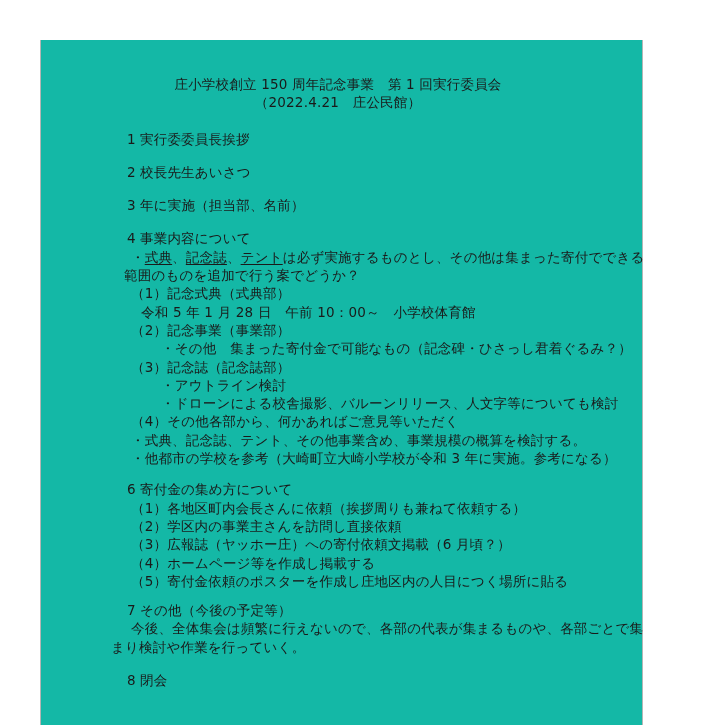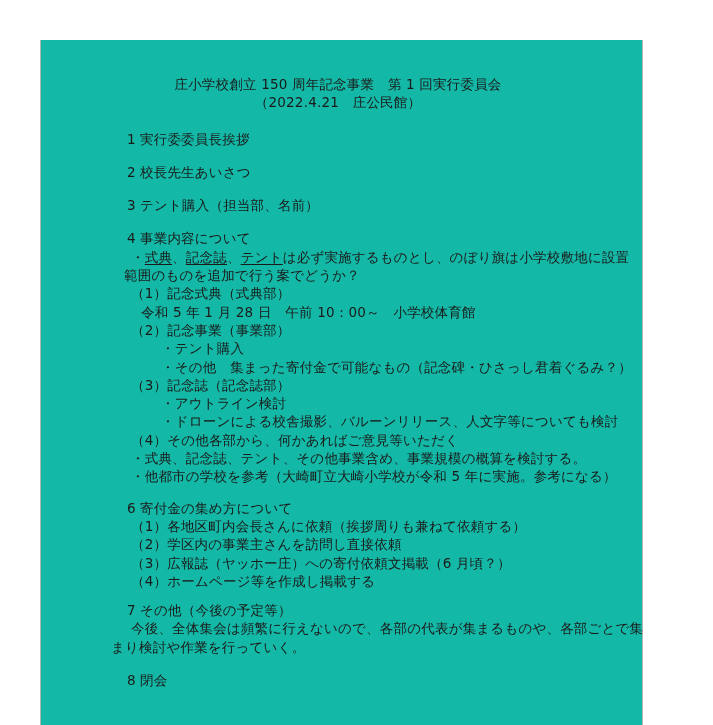--- a/index.html
+++ b/index.html
@@ -64,46 +64,46 @@
     <div class="line date-line">（2022.4.21　庄公民館）</div>
 
     <div class="gap-md"></div>
 
     <div class="line i-main"><span class="no">1</span><span>実行委委員長挨拶</span></div>
     <div class="gap"></div>
 
     <div class="line i-main"><span class="no">2</span><span>校長先生あいさつ</span></div>
     <div class="gap"></div>
 
-    <div class="line i-main"><span class="no">3</span><span>テント購入（担当部、名前）</span></div>
+    <div class="line i-main"><span class="no">3</span><span>年に実施（担当部、名前）</span></div>
     <div class="gap"></div>
 
     <div class="line i-main"><span class="no">4</span><span>事業内容について</span></div>
-    <div class="line i-b"><span>・</span><span class="u">式典</span><span>、</span><span class="u">記念誌</span><span>、</span><span class="u">テント</span><span>は必ず実施するものとし、のぼり旗は小学校敷地に設置</span></div>
+    <div class="line i-b"><span>・</span><span class="u">式典</span><span>、</span><span class="u">記念誌</span><span>、</span><span class="u">テント</span><span>は必ず実施するものとし、その他は集まった寄付でできる</span></div>
     <div class="line i-wrap">範囲のものを追加で行う案でどうか？</div>
     <div class="line i-b">（1）記念式典（式典部）</div>
     <div class="line i-date">令和 5 年 1 月 28 日　午前 10：00～　小学校体育館</div>
     <div class="line i-b">（2）記念事業（事業部）</div>
-    <div class="line i-sub">・テント購入</div>
     <div class="line i-sub">・その他　集まった寄付金で可能なもの（記念碑・ひさっし君着ぐるみ？）</div>
     <div class="line i-b">（3）記念誌（記念誌部）</div>
     <div class="line i-sub">・アウトライン検討</div>
     <div class="line i-sub">・ドローンによる校舎撮影、バルーンリリース、人文字等についても検討</div>
     <div class="line i-b">（4）その他各部から、何かあればご意見等いただく</div>
 
     <div class="line i-b">・式典、記念誌、テント、その他事業含め、事業規模の概算を検討する。</div>
-    <div class="line i-b">・他都市の学校を参考（大崎町立大崎小学校が令和 5 年に実施。参考になる）</div>
+    <div class="line i-b">・他都市の学校を参考（大崎町立大崎小学校が令和 3 年に実施。参考になる）</div>
 
     <div class="gap-sm"></div>
 
     <div class="line i-main"><span class="no">6</span><span>寄付金の集め方について</span></div>
     <div class="line i-b">（1）各地区町内会長さんに依頼（挨拶周りも兼ねて依頼する）</div>
     <div class="line i-b">（2）学区内の事業主さんを訪問し直接依頼</div>
     <div class="line i-b">（3）広報誌（ヤッホー庄）への寄付依頼文掲載（6 月頃？）</div>
     <div class="line i-b">（4）ホームページ等を作成し掲載する</div>
+    <div class="line i-b">（5）寄付金依頼のポスターを作成し庄地区内の人目につく場所に貼る</div>
 
     <div class="gap-xs"></div>
 
     <div class="line i-main"><span class="no">7</span><span>その他（今後の予定等）</span></div>
     <div class="line i-b">今後、全体集会は頻繁に行えないので、各部の代表が集まるものや、各部ごとで集</div>
     <div class="line i-0">まり検討や作業を行っていく。</div>
 
     <div class="gap"></div>
 
     <div class="line i-main"><span class="no">8</span><span>閉会</span></div>

